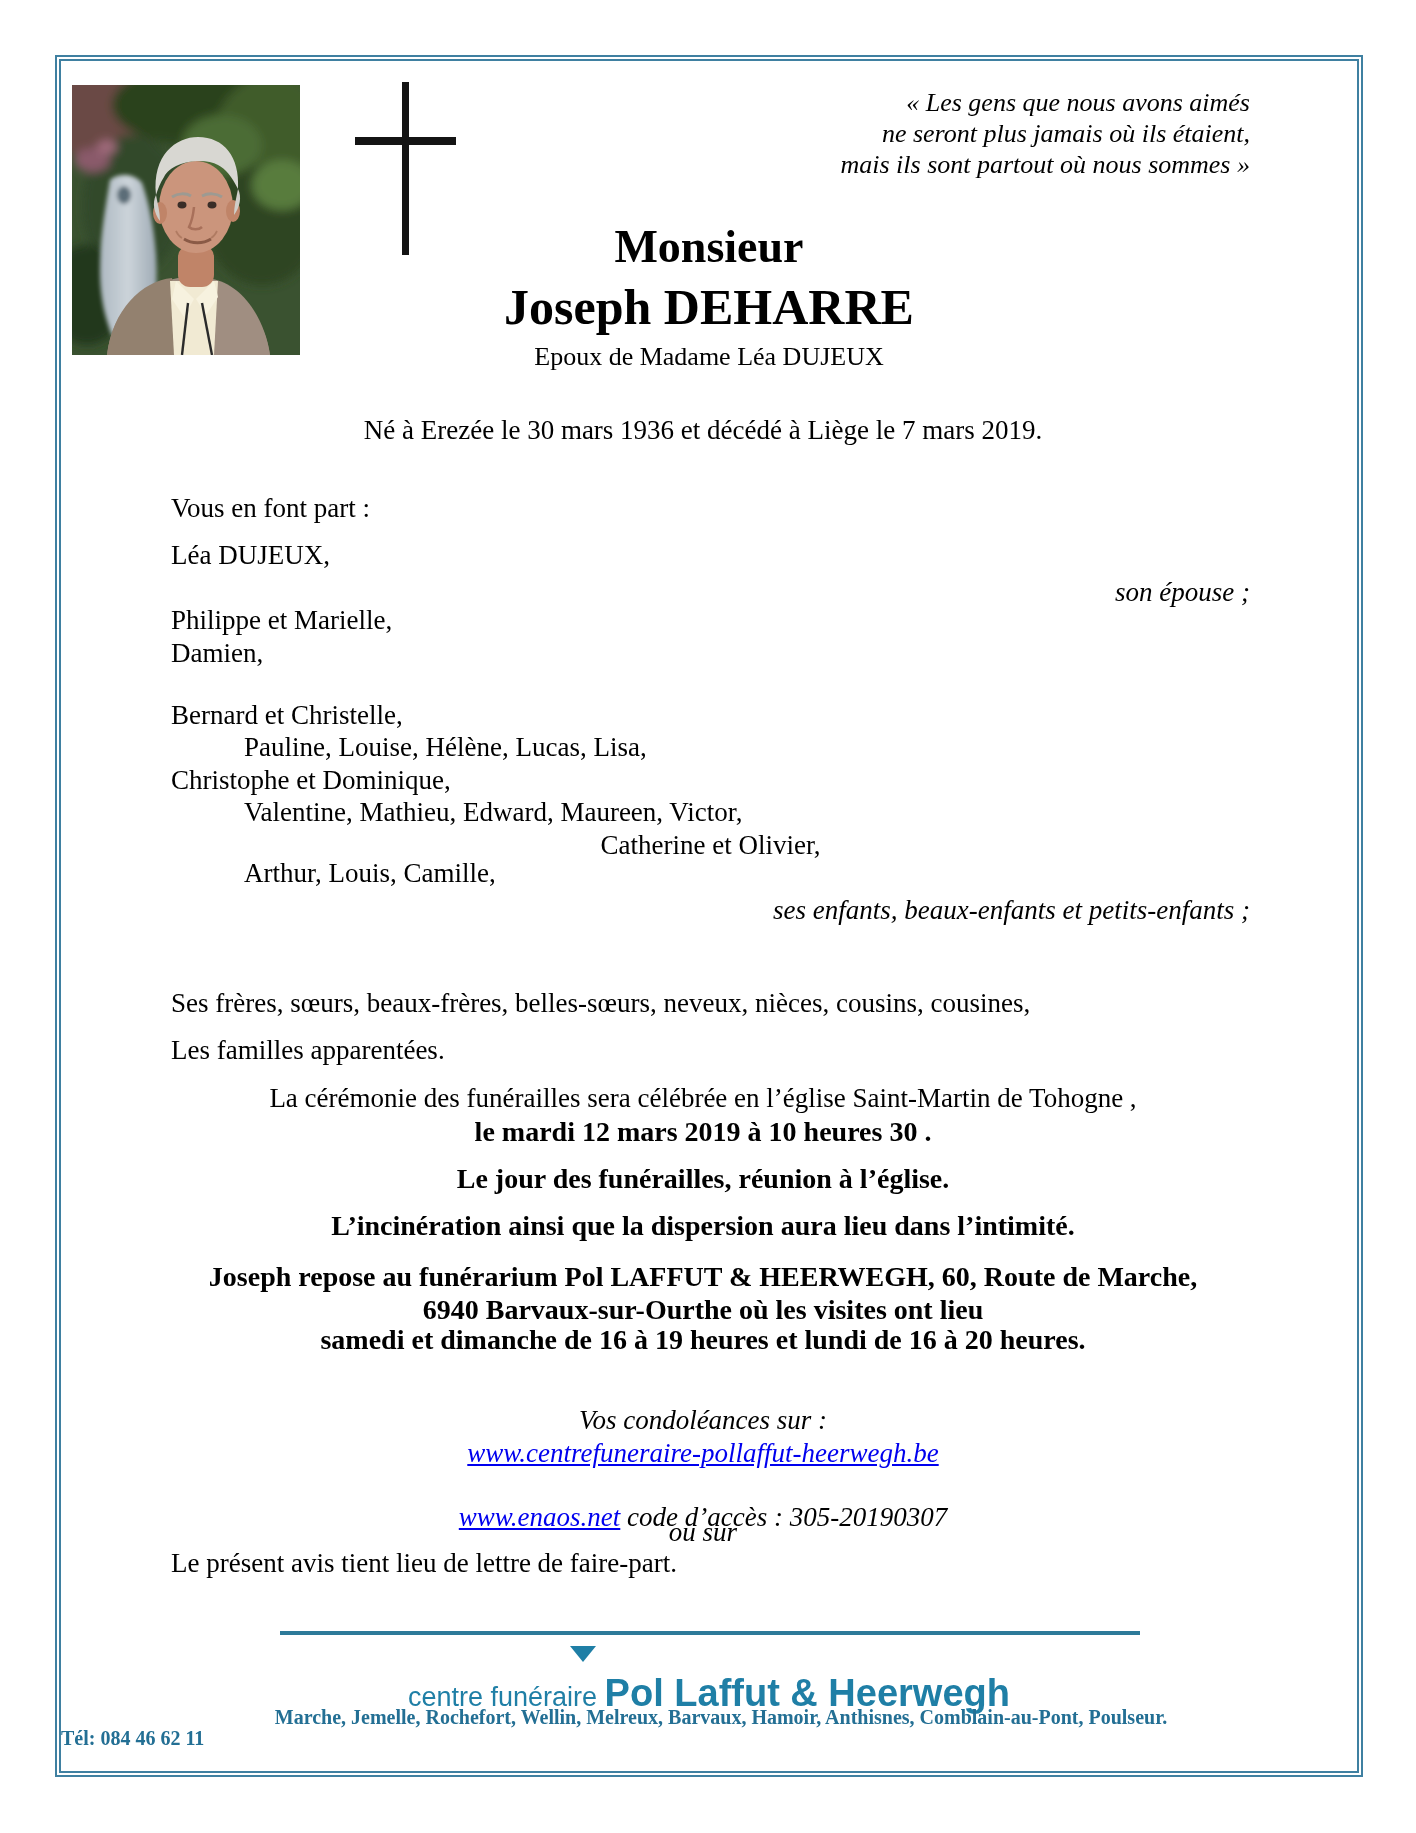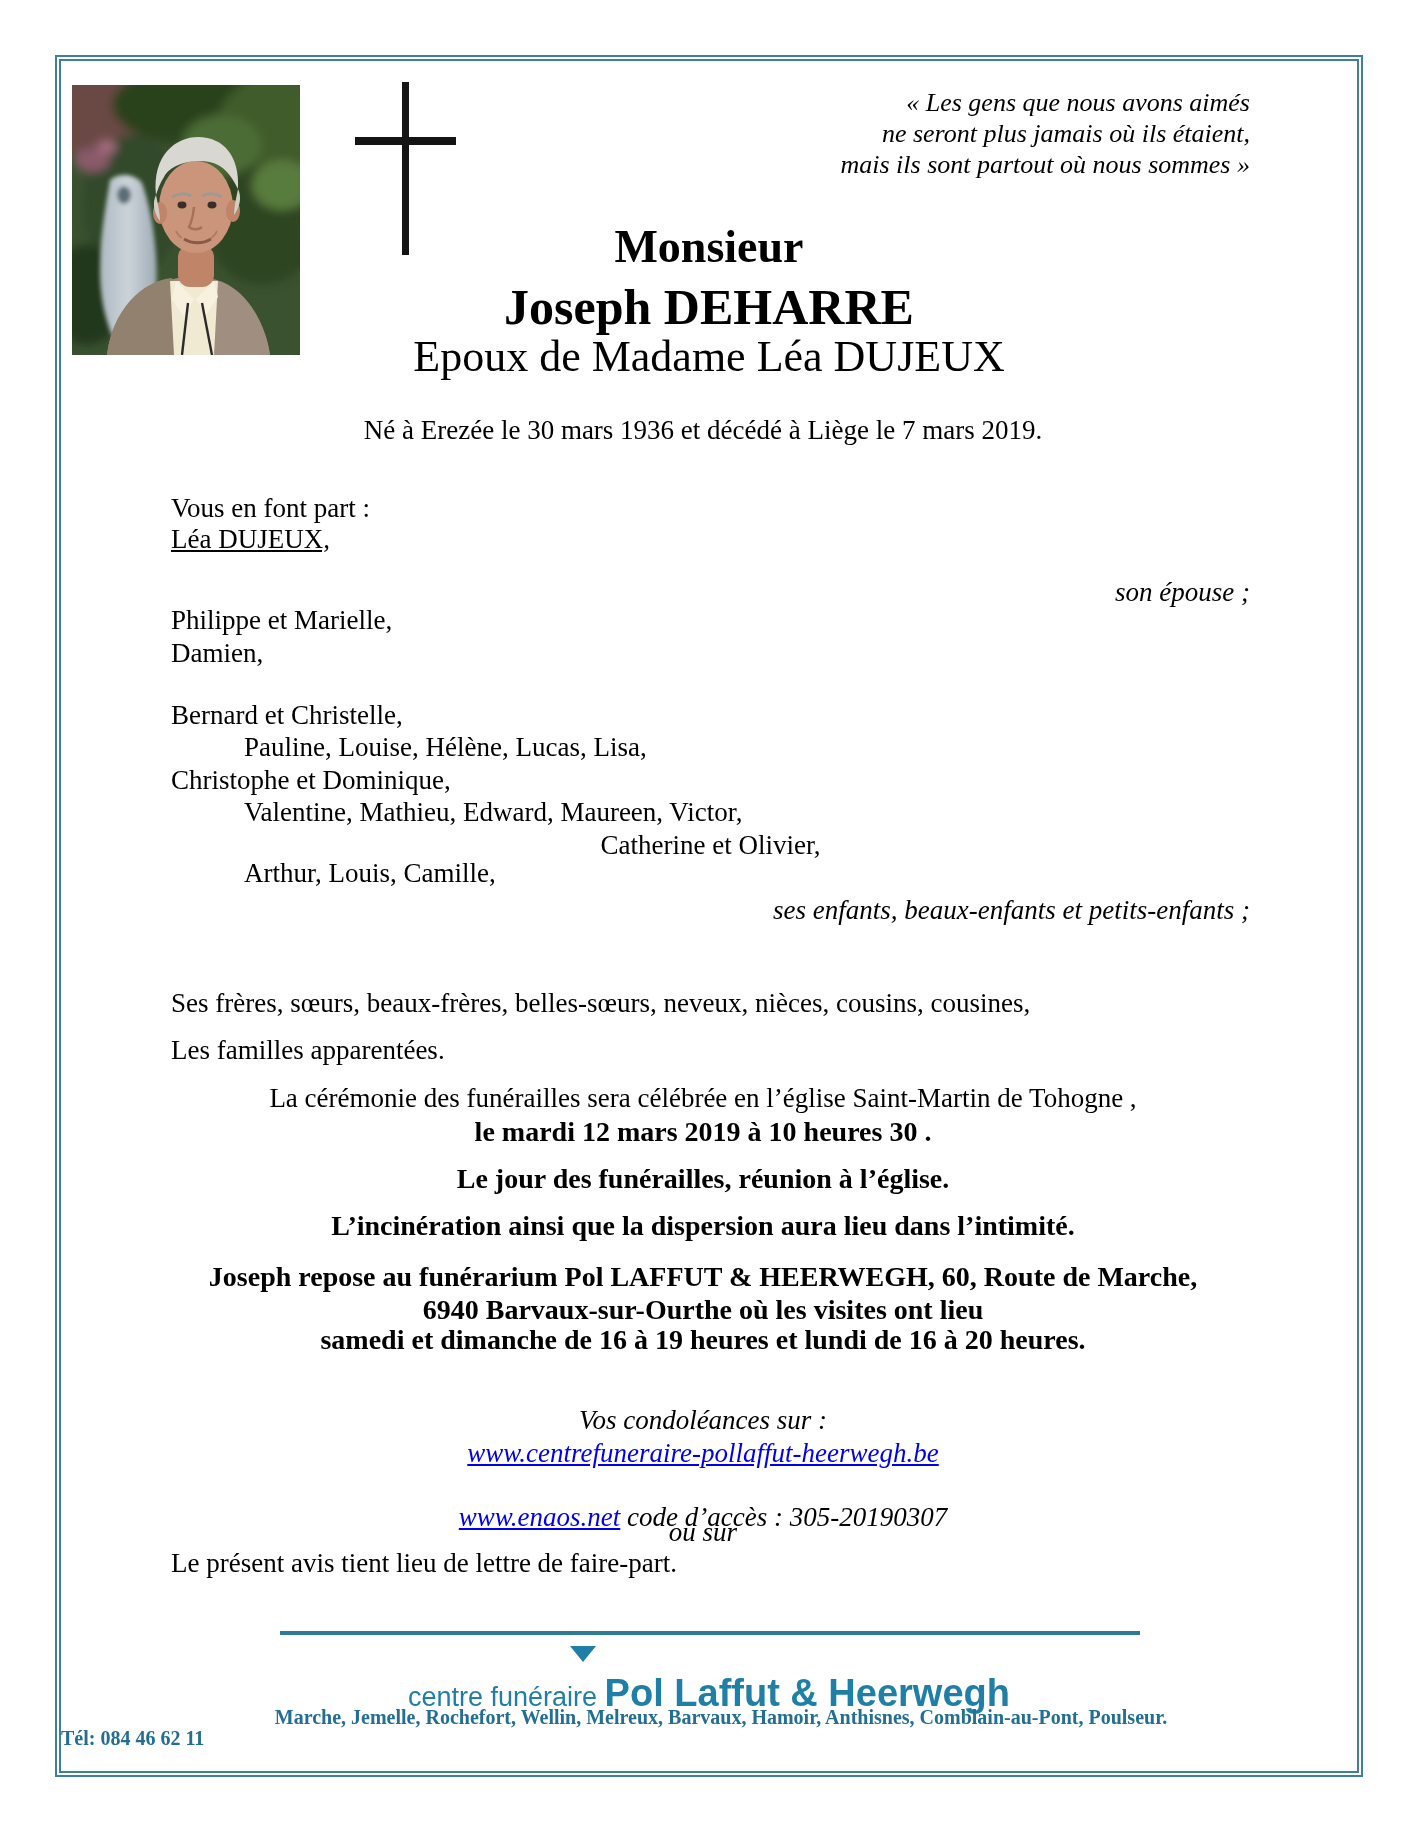--- a/index.html
+++ b/index.html
@@ -28,21 +28,21 @@
   .quote-block {
     position:absolute; top:26px; left:0; width:100%; box-sizing:border-box;
     padding-right:107px; text-align:right; font-style:italic;
     font-size:26px; line-height:31px;
   }
   .title-salutation { position:absolute; top:158px; left:0; width:100%; text-align:center;
     font-weight:bold; font-size:46px; line-height:56px; }
   .title-name { position:absolute; top:215px; left:0; width:100%; text-align:center;
     font-weight:bold; font-size:50px; line-height:62px; }
   .title-spouse { position:absolute; top:273px; left:0; width:100%; text-align:center;
-    font-size:44px; line-height:46px; }
+    font-size:26px; line-height:46px; }
   a.doc-link { color:#0000ee; text-decoration:underline; font-style:italic; }
   
   .portrait { position:absolute; left:11px; top:24px; width:228px; height:270px; overflow:hidden; }
   
   .cross-v { position:absolute; left:341px; top:21px; width:7px; height:173px; background:#141414; }
   .cross-h { position:absolute; left:294px; top:76px; width:101px; height:8px; background:#141414; }
   
   .footer-rule { position:absolute; left:219px; top:1570px; width:860px; height:4px; background:#2d7a99; }
   .footer-triangle {
     position:absolute; left:509px; top:1585px; width:0; height:0;
@@ -142,21 +142,21 @@
         <div>ne seront plus jamais où ils étaient,</div>
         <div>mais ils sont partout où nous sommes »</div>
       </div>
 
       <div class="title-salutation">Monsieur</div>
       <div class="title-name">Joseph DEHARRE</div>
       <div class="title-spouse">Epoux de Madame Léa DUJEUX</div>
       <div class="line c" style="top:353px;">Né à Erezée le 30 mars 1936 et décédé à Liège le 7 mars 2019.</div>
 
       <div class="line" style="top:431px;">Vous en font part :</div>
-      <div class="line" style="top:462px;text-decoration:underline;">Léa DUJEUX,</div>
+      <div class="line" style="top:478px;">Léa DUJEUX,</div>
       <div class="line r" style="top:515px;">son épouse ;</div>
 
       <div class="line" style="top:543px;">Philippe et Marielle,</div>
       <div class="line" style="top:576px;">Damien,</div>
       <div class="line" style="top:638px;">Bernard et Christelle,</div>
       <div class="line indent" style="top:670px;">Pauline, Louise, Hélène, Lucas, Lisa,</div>
       <div class="line" style="top:703px;">Christophe et Dominique,</div>
       <div class="line indent" style="top:735px;">Valentine, Mathieu, Edward, Maureen, Victor,</div>
       <div class="line" style="top:768px;text-align:center;">Catherine et Olivier,</div>
       <div class="line indent" style="top:796px;">Arthur, Louis, Camille,</div>

